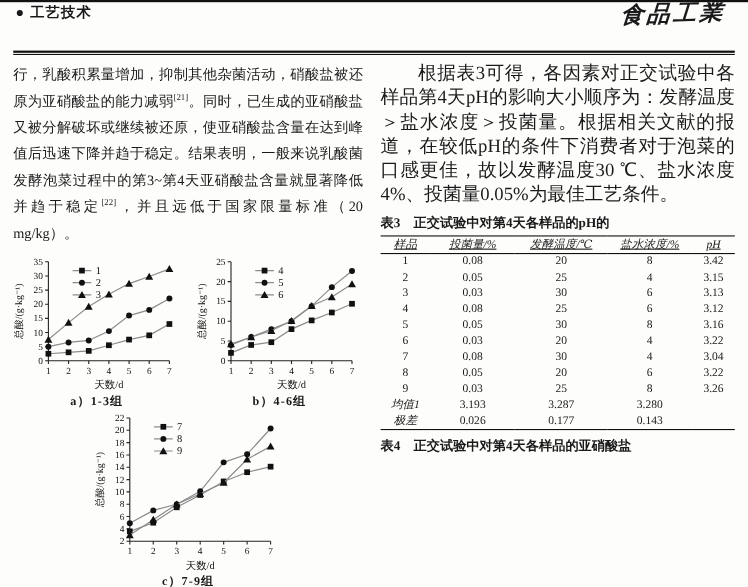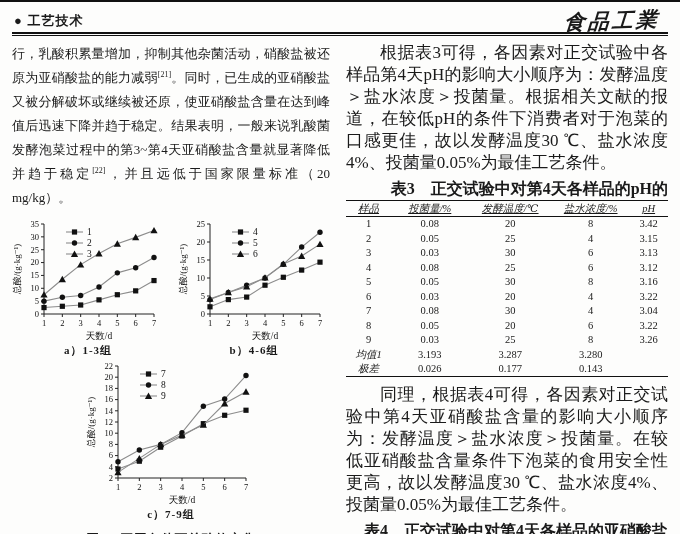--- a/index.html
+++ b/index.html
@@ -3,41 +3,41 @@
 <meta charset="utf-8">
 <style>
   * { margin:0; padding:0; box-sizing:border-box; }
   html,body { background:#f2f2f2; }
   body { font-family:"Liberation Serif","DejaVu Serif",serif; color:#1a1a1a; }
   .page {
     position:relative; width:680px; height:534px; background:#fdfdfc;
     border-top:2px solid #111; overflow:hidden; padding:0 12px;
   }
   
-  .header { display:flex; justify-content:space-between; align-items:flex-end; height:30px; padding:0 2px; }
+  .header { display:flex; justify-content:space-between; align-items:flex-start; height:44px; padding:0 2px; }
   .section-label { font-family:"Liberation Sans","DejaVu Sans",sans-serif; font-weight:bold; font-size:13px; letter-spacing:1px; padding-bottom:2px; }
   .journal-logo { font-style:italic; font-weight:bold; font-size:21px; letter-spacing:3px; transform:rotate(-2deg) skewX(-6deg); padding-right:6px; line-height:1; }
   .header-rule { border-top:2px solid #111; border-bottom:1px solid #111; height:4px; }
   
   .columns { display:flex; gap:16px; margin-top:6px; }
   .col-left  { width:318px; flex:0 0 318px; }
   .col-right { width:322px; flex:0 0 322px; }
   .body-text { font-size:13px; line-height:24px; text-align:justify;font-family:Liberation Serif, serif; }
   .col-right .body-text { font-size:17px; line-height:22px; }
   .body-text.indent { text-indent:2em; }
   sup.ref { font-size:8px; vertical-align:super; line-height:0; }
   
   .charts-row { display:flex; justify-content:space-between; margin-top:8px; }
   .charts-row.center { justify-content:center; margin-top:2px; }
   figure.chart { display:flex; flex-direction:column; align-items:center; }
   figure.chart figcaption { font-size:11px; margin-top:1px; letter-spacing:1px;font-weight:bold; }
   svg text { font-family:"Liberation Serif","DejaVu Serif",serif; fill:#111; }
   .figure-caption { text-align:center; font-weight:bold; font-size:12.5px; margin-top:9px; letter-spacing:1px; }
   
-  .table-title { text-align:right; font-weight:bold; font-size:16px; line-height:17px; margin:6px 0 3px; }
+  .table-title { text-align:left; font-weight:bold; font-size:12px; line-height:17px; margin:6px 0 3px; }
   table.data { width:100%; border-collapse:collapse; font-size:10.5px; table-layout:fixed; }
   table.data th, table.data td { text-align:center; padding:0.5px 0; line-height:13.5px; font-weight:normal; }
   table.data thead tr { border-top:1.5px solid #111; border-bottom:1px solid #111; }
   table.data tbody tr:last-child { border-bottom:1.2px solid #111; }
   table.data th { font-style:italic;text-decoration:underline; }
   td.rowlabel { font-style:italic; }
   .p2 { margin-top:7px; }
 </style>
 </head>
 <body>
@@ -371,21 +371,20 @@
             <tr>
               <td class="rowlabel">极差</td>
               <td>0.026</td>
               <td>0.177</td>
               <td>0.143</td>
               <td></td>
             </tr>
           </tbody>
       </table>
 
-      <p class="body-text indent p2">同理，根据表4可得，各因素对正交试验中第4天亚硝酸盐含量的影响大小顺序为：发酵温度＞盐水浓度＞投菌量。在较低亚硝酸盐含量条件下泡菜的食用安全性更高，故以发酵温度30 ℃、盐水浓度4%、投菌量0.05%为最佳工艺条件。</p>
 
       <div class="table-title">
         <div>表4　正交试验中对第4天各样品的亚硝酸盐</div>
 
       </div>
     </div>
 
   </div>
 </div>
 

